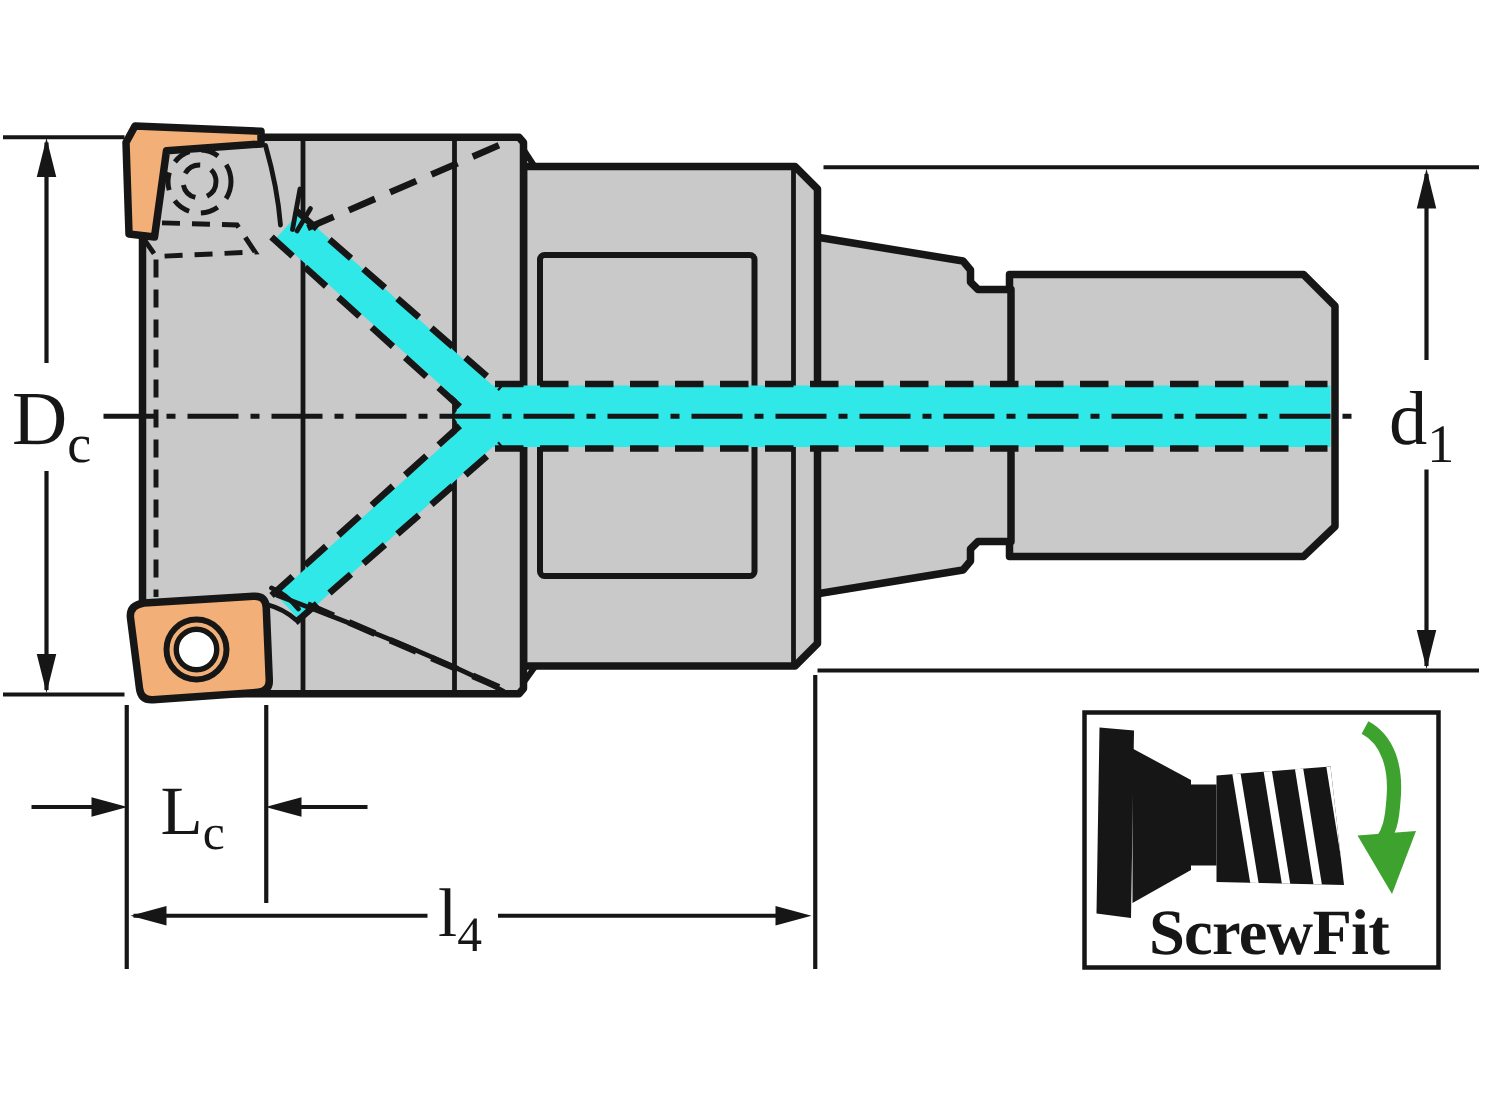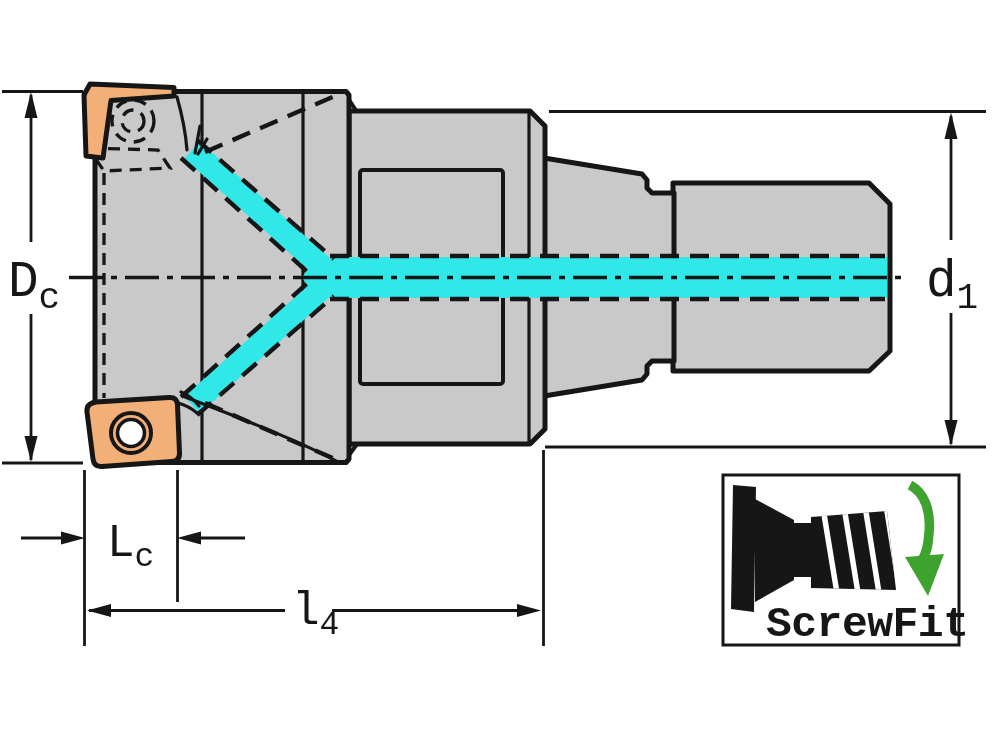--- a/index.html
+++ b/index.html
@@ -1,17 +1,17 @@
 <!DOCTYPE html>
 <html style="--line: #161616; --body: #c9c9c9; --insert: #f2b078; --coolant: #30e8e8; --green: #3da32e; --background: #ffffff;"><head>
 <meta charset="utf-8">
 <style>
   html,body{margin:0;padding:0;background:#fff;}
   .stage{position:relative;width:1000px;height:736px;background:var(--background,#ffffff);overflow:hidden;
-         font-family:Liberation Mono, monospace;}
+         font-family:Liberation Serif, serif;}
   svg{display:block;}
   .outline{fill:var(--body,#c9c9c9);stroke:var(--line,#161616);stroke-width:5;stroke-linejoin:round;}
   .thin{stroke:var(--line,#161616);stroke-width:3.2;fill:none;stroke-linecap:round;}
   .innerline{stroke:var(--line,#161616);stroke-width:4;fill:none;}
   .dashed{stroke:var(--line,#161616);stroke-width:4.4;fill:none;stroke-dasharray:19 11;stroke-linecap:butt;}
   .dashed-sm{stroke:var(--line,#161616);stroke-width:3.3;fill:none;stroke-dasharray:12 8;}
   .dashdot{stroke:var(--line,#161616);stroke-width:3.3;fill:none;stroke-dasharray:34 8 6 8;}
   .cyan-band{fill:var(--coolant,#30e8e8);}
   .cyan-branch{stroke:var(--coolant,#30e8e8);stroke-width:23;fill:none;stroke-linecap:butt;}
   .insert{fill:var(--insert,#f2b078);stroke:var(--line,#161616);stroke-width:5;stroke-linejoin:round;}

